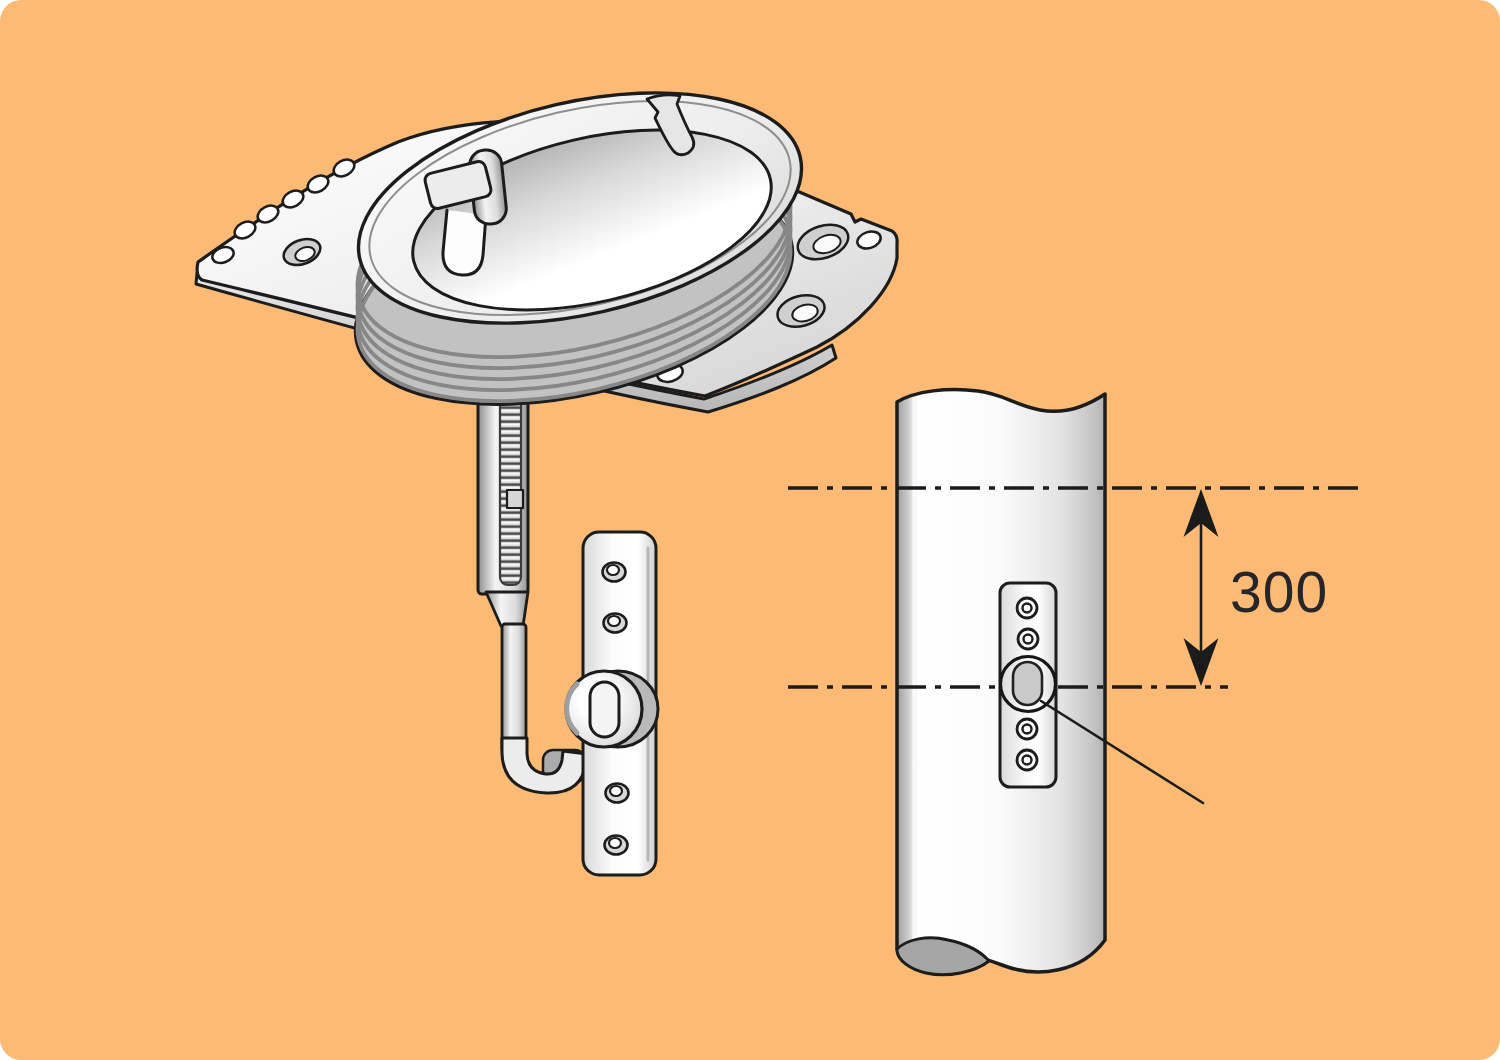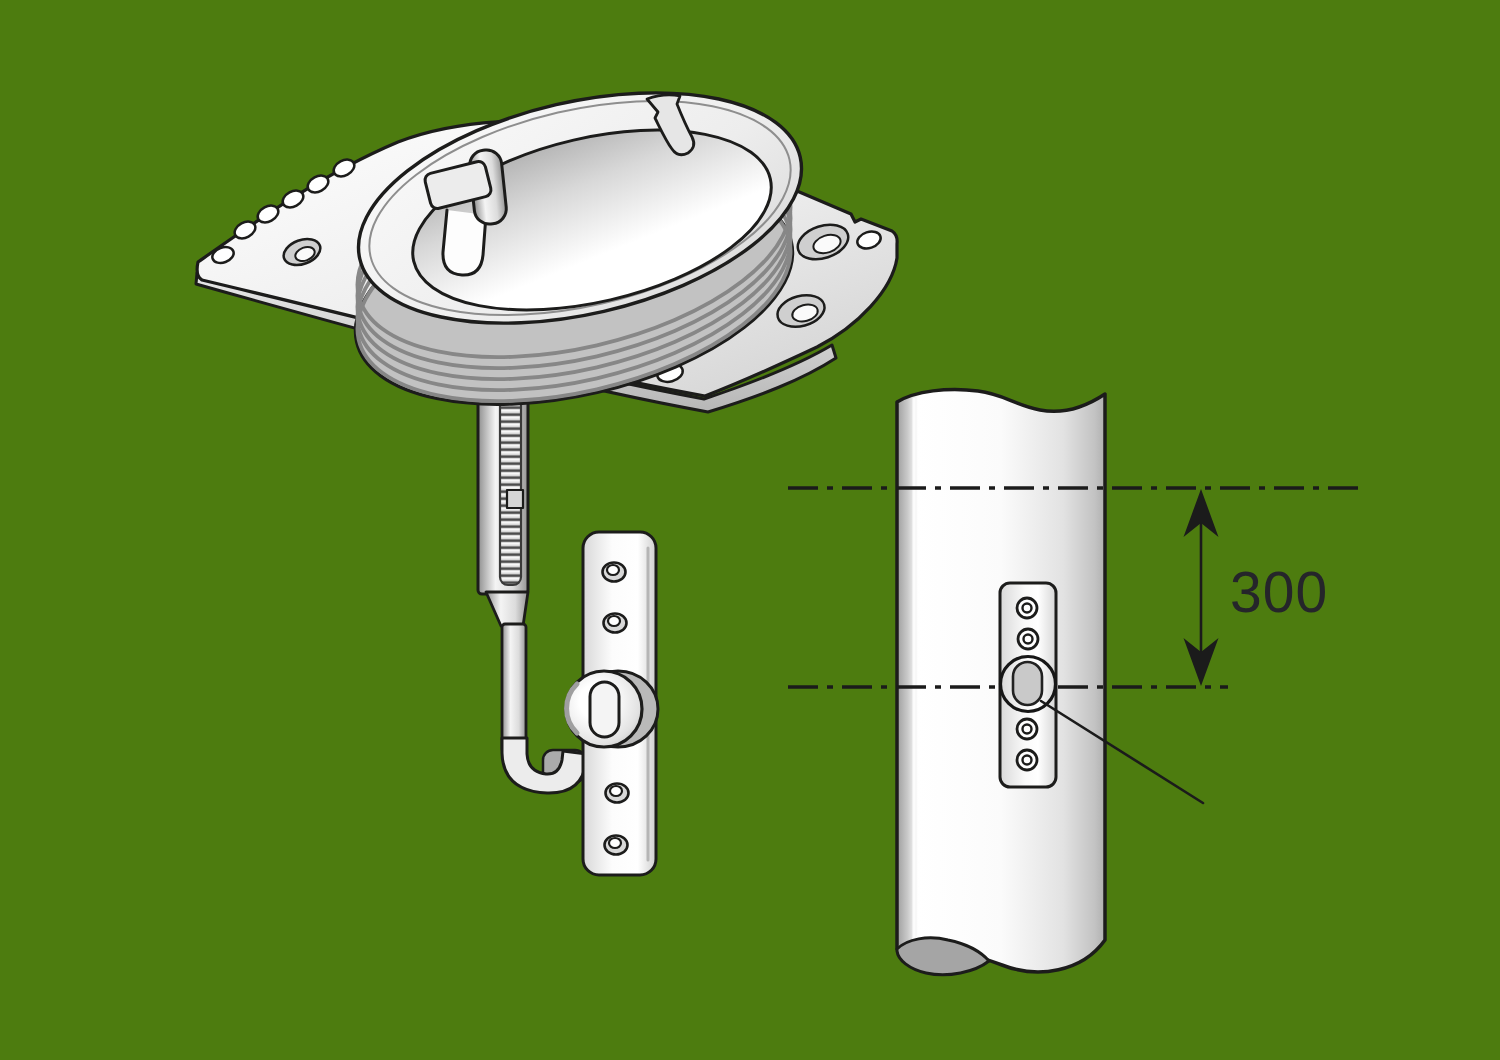--- a/index.html
+++ b/index.html
@@ -1,17 +1,17 @@
 <!DOCTYPE html>
 <html><head>
 <meta charset="utf-8">
 <style>
   html,body{margin:0;padding:0;background:#ffffff;}
   body{width:1500px;height:1060px;overflow:hidden;font-family:"Liberation Sans",sans-serif;}
-  .canvas{position:relative;width:1500px;height:1060px;background:#4d7c0f;}
+  .canvas{position:relative;width:1500px;height:1060px;background:#fdba74;border-radius:21px;}
   svg{display:block;}
   .dim-label{font-family:"Liberation Sans","DejaVu Sans",sans-serif;font-size:57px;letter-spacing:1px;fill:#25252a;}
 </style>
 </head>
 <body>
 
 <div class="canvas">
 <svg width="1500" height="1060" viewBox="0 0 1500 1060">
   <defs>
     <linearGradient id="gMast" x1="0" y1="0" x2="1" y2="0">

